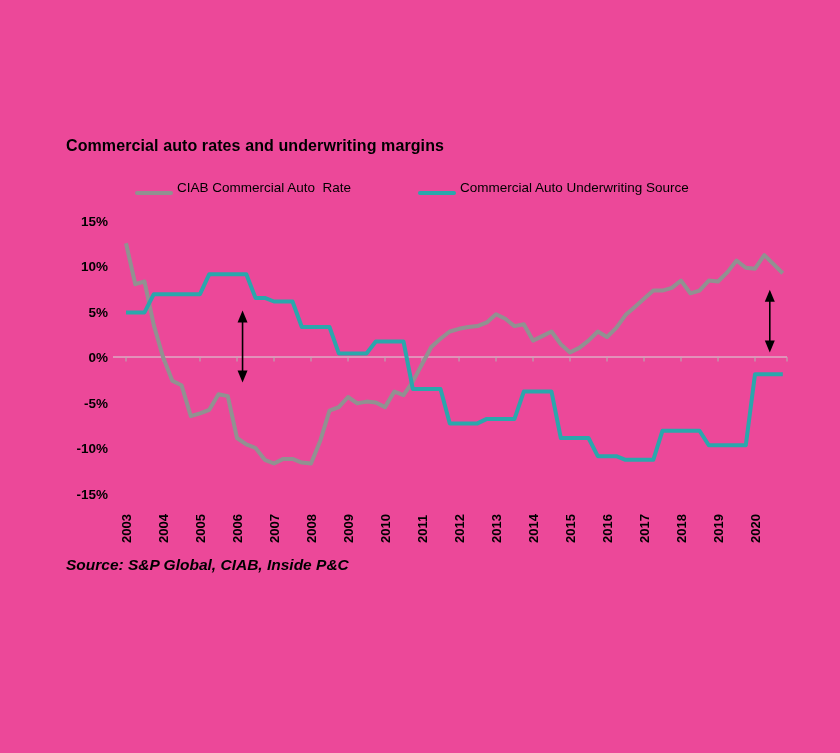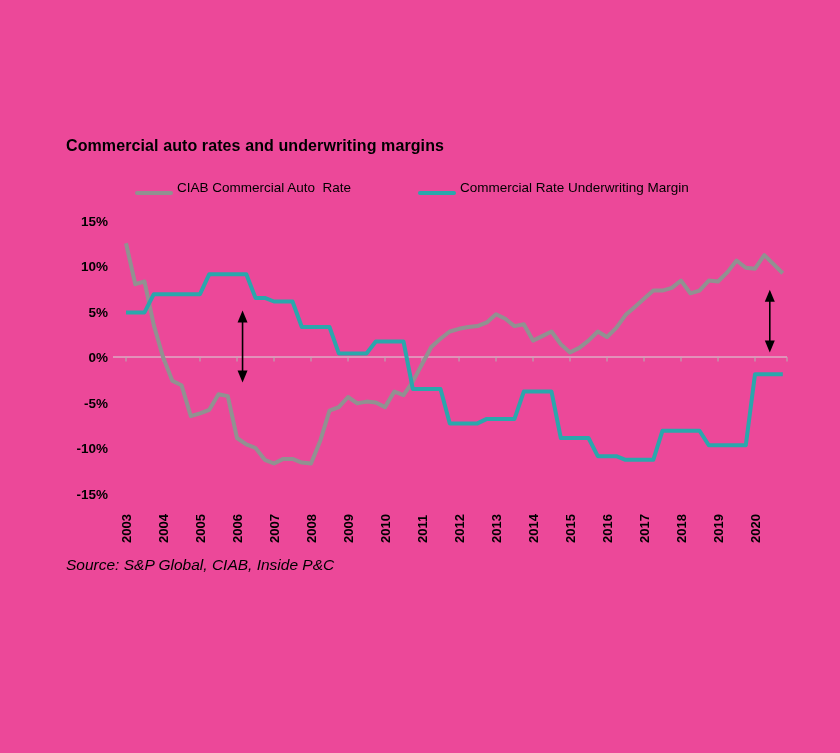--- a/index.html
+++ b/index.html
@@ -11,38 +11,38 @@
     position:absolute;left:66px;top:137px;font-size:16px;font-weight:bold;
     letter-spacing:0.1px;white-space:pre;
   }
   .legend-item{position:absolute;top:179px;display:flex;align-items:flex-end;height:16px;}
   .legend-item .swatch{display:inline-block;width:38px;height:4px;margin-right:4px;border-radius:2px;}
   .legend-item .lbl{font-size:13.5px;white-space:pre;}
   #legend-rate{left:135px;}
   #legend-margin{left:418px;}
   #plot{position:absolute;left:0;top:0;width:840px;height:753px;}
   .source{
-    position:absolute;left:66px;top:556px;font-size:15.5px;font-style:italic;white-space:pre;
+    position:absolute;left:66px;top:556px;font-size:15.5px;font-style:italic;white-space:pre;font-weight:bold;
   }
 </style>
 </head>
 <body>
 
 <div id="canvas">
 
   <div class="title">Commercial auto rates and underwriting margins</div>
 
   <div class="legend-item" id="legend-rate">
     <span class="swatch" id="swatch-rate" style="background: rgb(145, 145, 145);"></span>
     <span class="lbl">CIAB Commercial Auto  Rate</span>
   </div>
 
   <div class="legend-item" id="legend-margin">
     <span class="swatch" id="swatch-margin" style="background: rgb(42, 167, 172);"></span>
-    <span class="lbl">Commercial Rate Underwriting Margin</span>
+    <span class="lbl">Commercial Auto Underwriting Source</span>
   </div>
 
   <svg id="plot" xmlns="http://www.w3.org/2000/svg">
       <line x1="113" y1="357" x2="787" y2="357" stroke="#d9d9d9" stroke-width="1"></line>
       <line x1="126" y1="357" x2="126" y2="361.5" stroke="#b3b3b3" stroke-width="1"></line>
       <line x1="163" y1="357" x2="163" y2="361.5" stroke="#b3b3b3" stroke-width="1"></line>
       <line x1="200" y1="357" x2="200" y2="361.5" stroke="#b3b3b3" stroke-width="1"></line>
       <line x1="237" y1="357" x2="237" y2="361.5" stroke="#b3b3b3" stroke-width="1"></line>
       <line x1="274" y1="357" x2="274" y2="361.5" stroke="#b3b3b3" stroke-width="1"></line>
       <line x1="311" y1="357" x2="311" y2="361.5" stroke="#b3b3b3" stroke-width="1"></line>

